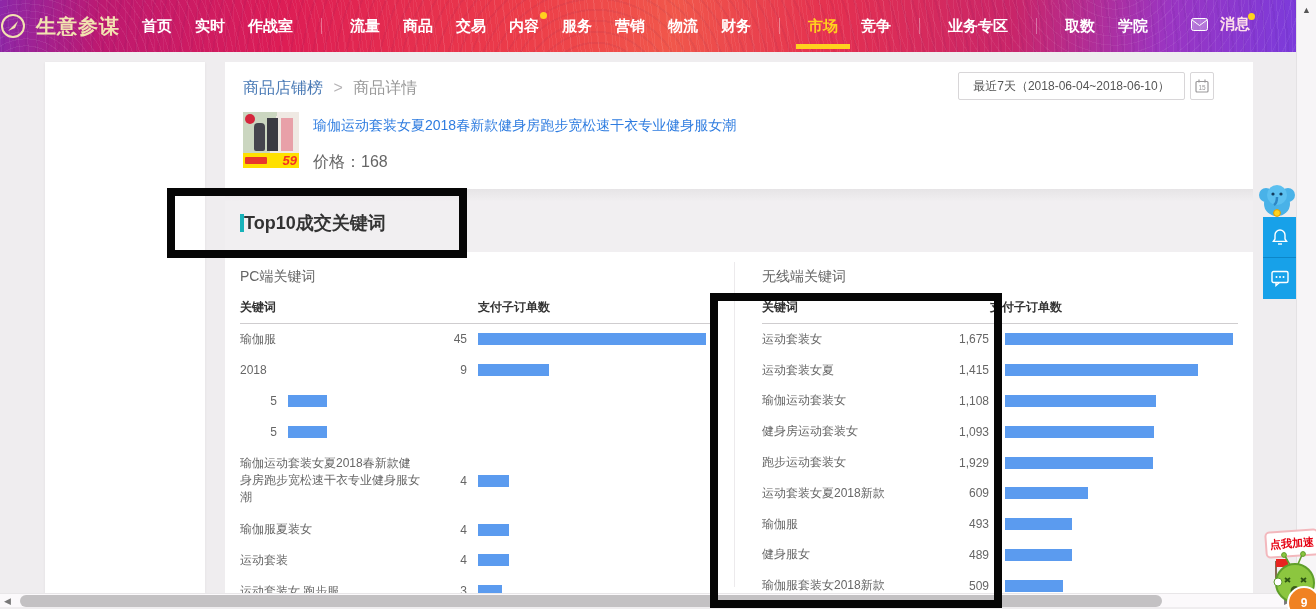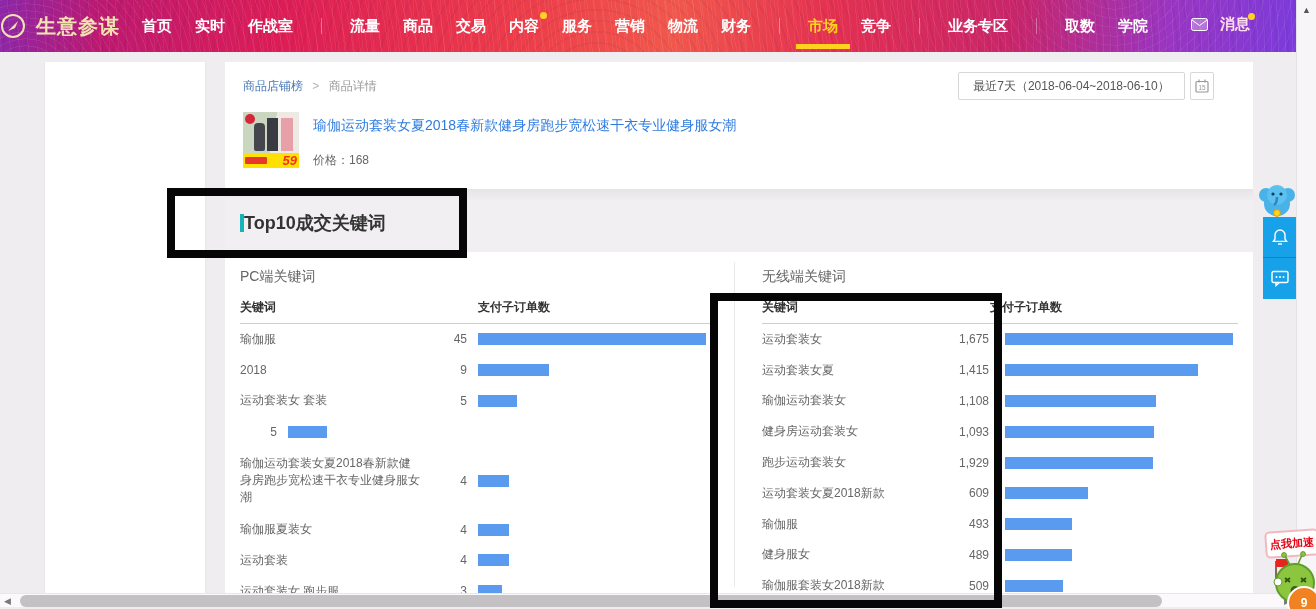--- a/index.html
+++ b/index.html
@@ -40,35 +40,35 @@
 
   
   .sidebar { position:absolute; left:45px; top:62px; width:160px; height:531px; background:#fff;
     box-shadow:0 1px 3px rgba(0,0,0,.06); }
   .panel { position:absolute; left:225px; width:1028px; background:#fff; }
   .product-panel { top:62px; height:127px; }
   .band { top:189px; height:63px; background:linear-gradient(#e6e4e6,#f1eff1 20%); }
   .tables-panel { top:252px; height:341px; overflow:hidden; }
 
   
-  .crumbs { position:absolute; left:18px; top:16px; font-size:12px; }
+  .crumbs { position:absolute; left:18px; top:16px; font-size:16px; }
   .crumb-root { color:#4a7ab5; cursor:pointer; }
   .crumb-sep { color:#b5b3b5; margin:0 6px; }
   .crumb-cur { color:#999; }
   .thumb { position:absolute; left:18px; top:50px; width:56px; height:56px; overflow:hidden;
     background:linear-gradient(100deg,#cbd6c0 0 52%, #efe9e3 52% 100%); cursor:pointer; }
   .t-person { position:absolute; left:11px; top:11px; width:11px; height:28px; background:#45454d; border-radius:4px 4px 2px 2px; }
   .t-dark { position:absolute; right:21px; top:6px; width:11px; height:33px; background:#3a3a42; }
   .t-pink { position:absolute; right:6px; top:6px; width:12px; height:33px; background:#e8a0a8; }
   .t-strip { position:absolute; left:0; bottom:0; width:100%; height:15px; background:#ffe000; }
   .t-red { position:absolute; left:2px; bottom:4px; width:22px; height:7px; background:#e8382c; border-radius:1px; }
   .t-price { position:absolute; right:2px; bottom:0; color:#f53022; font-weight:bold; font-style:italic; font-size:13px; }
   .t-badge { position:absolute; left:2px; top:2px; width:10px; height:10px; border-radius:50%; background:#d5263c; }
   .p-title { position:absolute; left:88px; top:55px; font-size:14px; color:#2e7ce0; cursor:pointer; }
-  .p-price { position:absolute; left:88px; top:90px; font-size:12px; color:#666; }
+  .p-price { position:absolute; left:88px; top:90px; font-size:16px; color:#666; }
   .datebox { position:absolute; left:733px; top:10px; width:227px; height:28px; background:#fff;
     border:1px solid #d8d6d8; border-radius:2px; display:flex; align-items:center; justify-content:center;
     font-size:12px; color:#555; cursor:pointer; }
   .calbtn { position:absolute; left:965px; top:10px; width:24px; height:28px; background:#fff;
     border:1px solid #d8d6d8; border-radius:2px; display:flex; align-items:center; justify-content:center; cursor:pointer; }
 
   
   .sec { position:absolute; left:15px; top:22px; display:flex; align-items:center; }
   .sec-bar { width:4px; height:18px; background:#18b3ba; }
   .sec-title { font-size:18px; font-weight:bold; color:#333; }
@@ -206,21 +206,20 @@
           </div>
         </div>
         <div class="krow">
           <div class="kw">2018</div>
           <div class="kv">9</div>
           <div class="kbar">
             <i style="width: 71px; background: rgb(91, 155, 239);"></i>
           </div>
         </div>
         <div class="krow">
-          <div class="kw">运动套装女 套装</div>
           <div class="kv">5</div>
           <div class="kbar">
             <i style="width: 39px; background: rgb(91, 155, 239);"></i>
           </div>
         </div>
         <div class="krow">
           <div class="kv">5</div>
           <div class="kbar">
             <i style="width: 39px; background: rgb(91, 155, 239);"></i>
           </div>

